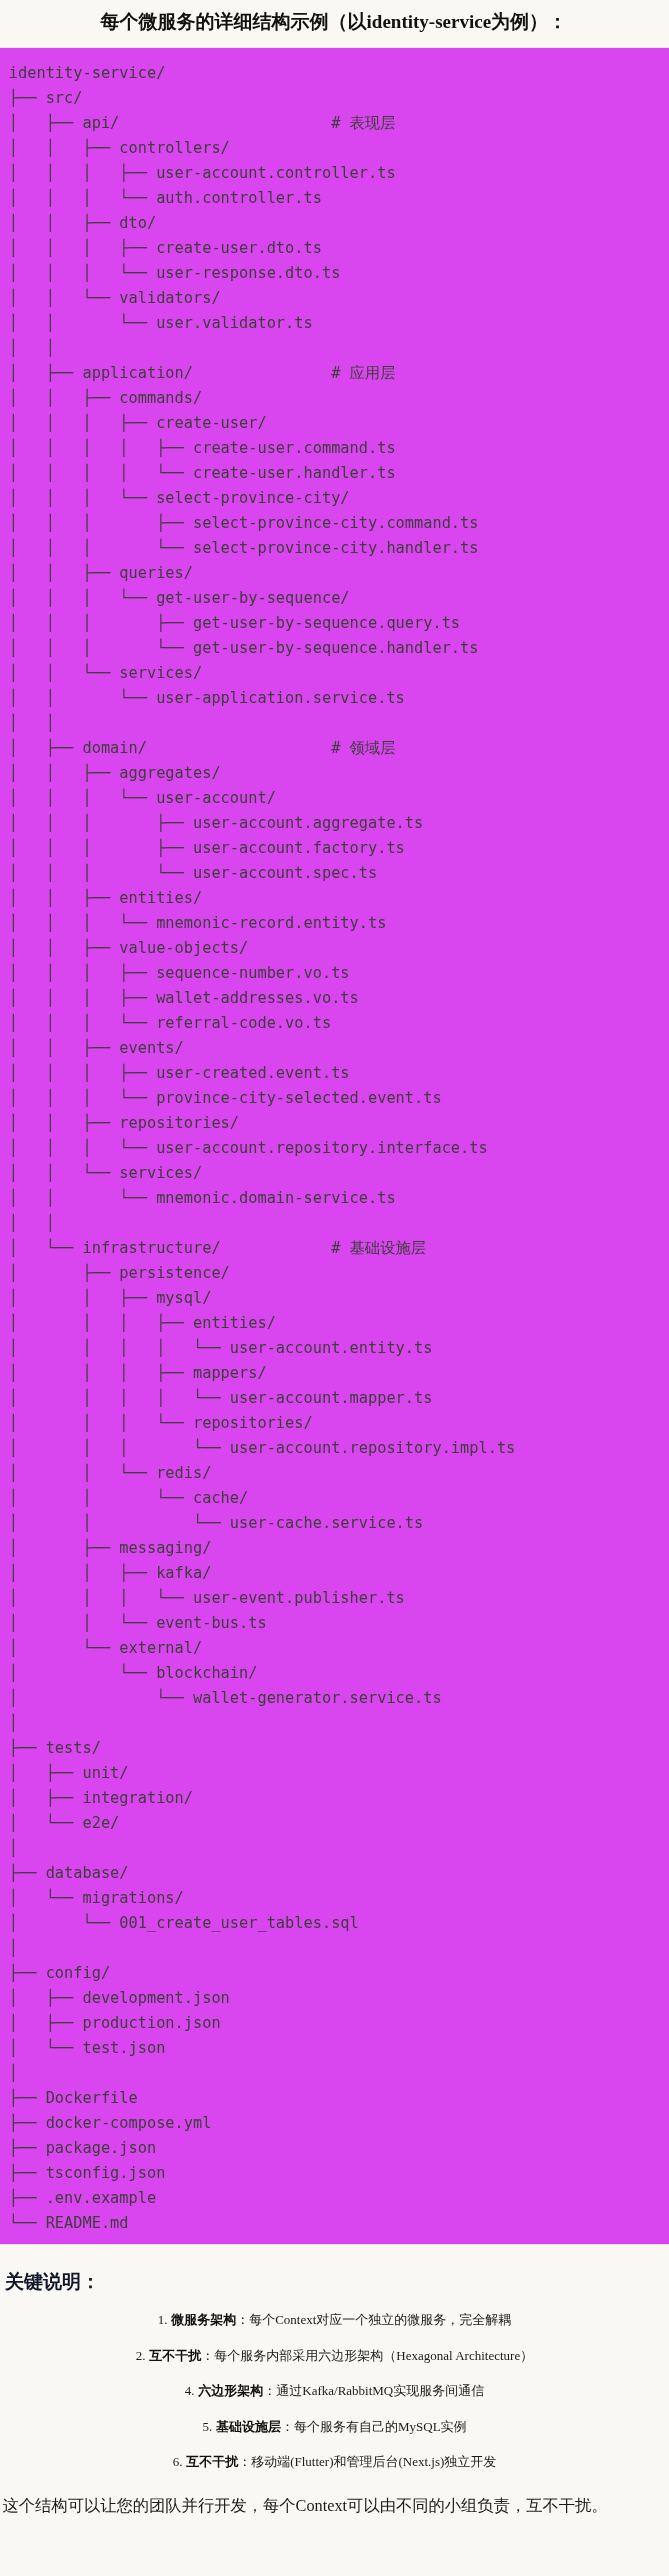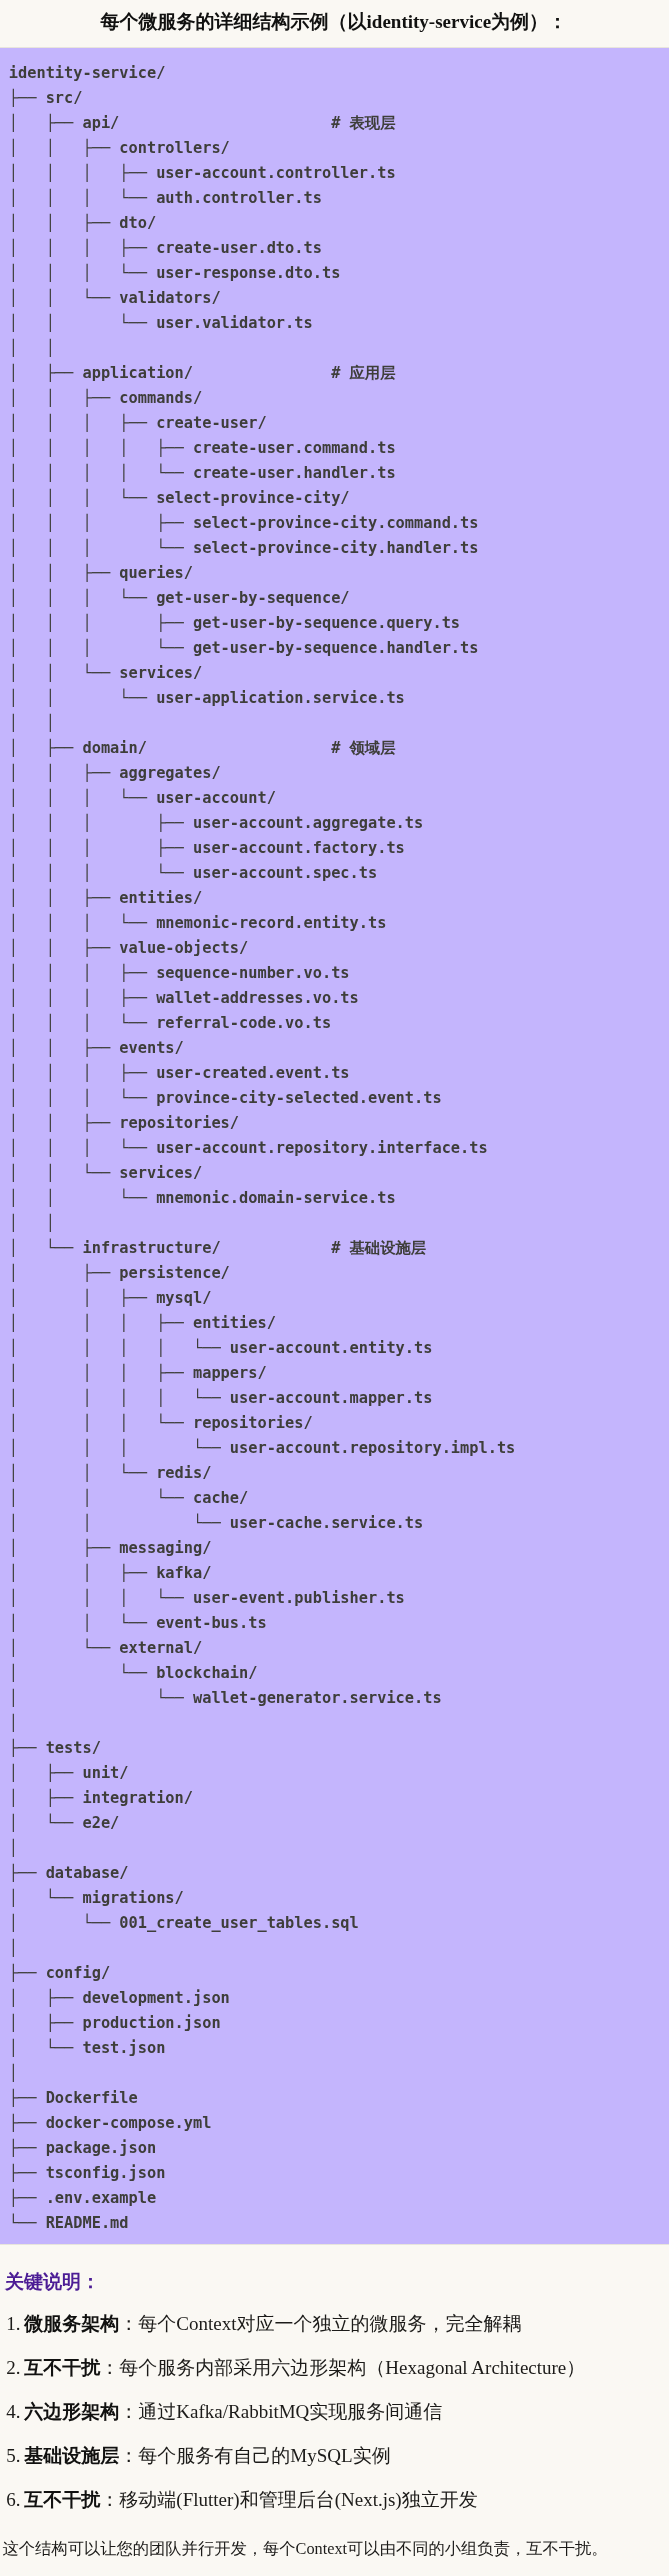--- a/index.html
+++ b/index.html
@@ -16,53 +16,53 @@
   }
   .page-title {
     font-size: 19px;
     font-weight: 700;
     line-height: 1.4;
     margin: 0 6.3px 11.3px 5px;
     color: #111110;
     text-align: center;
   }
   .code-block {
-    background: #c4b5fd;
+    background: #d946ef;
     border-top: 0.6px solid #e8e5dc;
     border-bottom: 0.6px solid #e8e5dc;
     width: 100%;
     box-sizing: border-box;
-    font-weight: bold;
   }
   .code-block pre {
     margin: 0;
     padding: 13.8px 8.8px 7.5px 8.8px;
     font-family: "DejaVu Sans Mono", monospace;
     font-size: 15.3px;
     line-height: 25px;
     color: #3e3e3a;
     white-space: pre;
     overflow: hidden;
   }
   .notes-heading {
     font-size: 19px;
     font-weight: 700;
     margin: 24px 5px 16.3px 5px;
-    color: #4c1d95;
+    color: #0f172a;
   }
   .notes-list {
     margin: 0;
     padding: 0;
     list-style: none;
   }
   .note-item {
-    font-size: 19px;
+    font-size: 13px;
     line-height: 1.42;
     margin: 0 6.3px 17px 6.3px;
     color: #1c1b19;
+    text-align: center;
   }
   .note-number {
     margin-right: 3.8px;
   }
   .note-label {
     font-weight: 700;
     color: #111110;
   }
   .closing-note {
     font-size: 16.3px;

